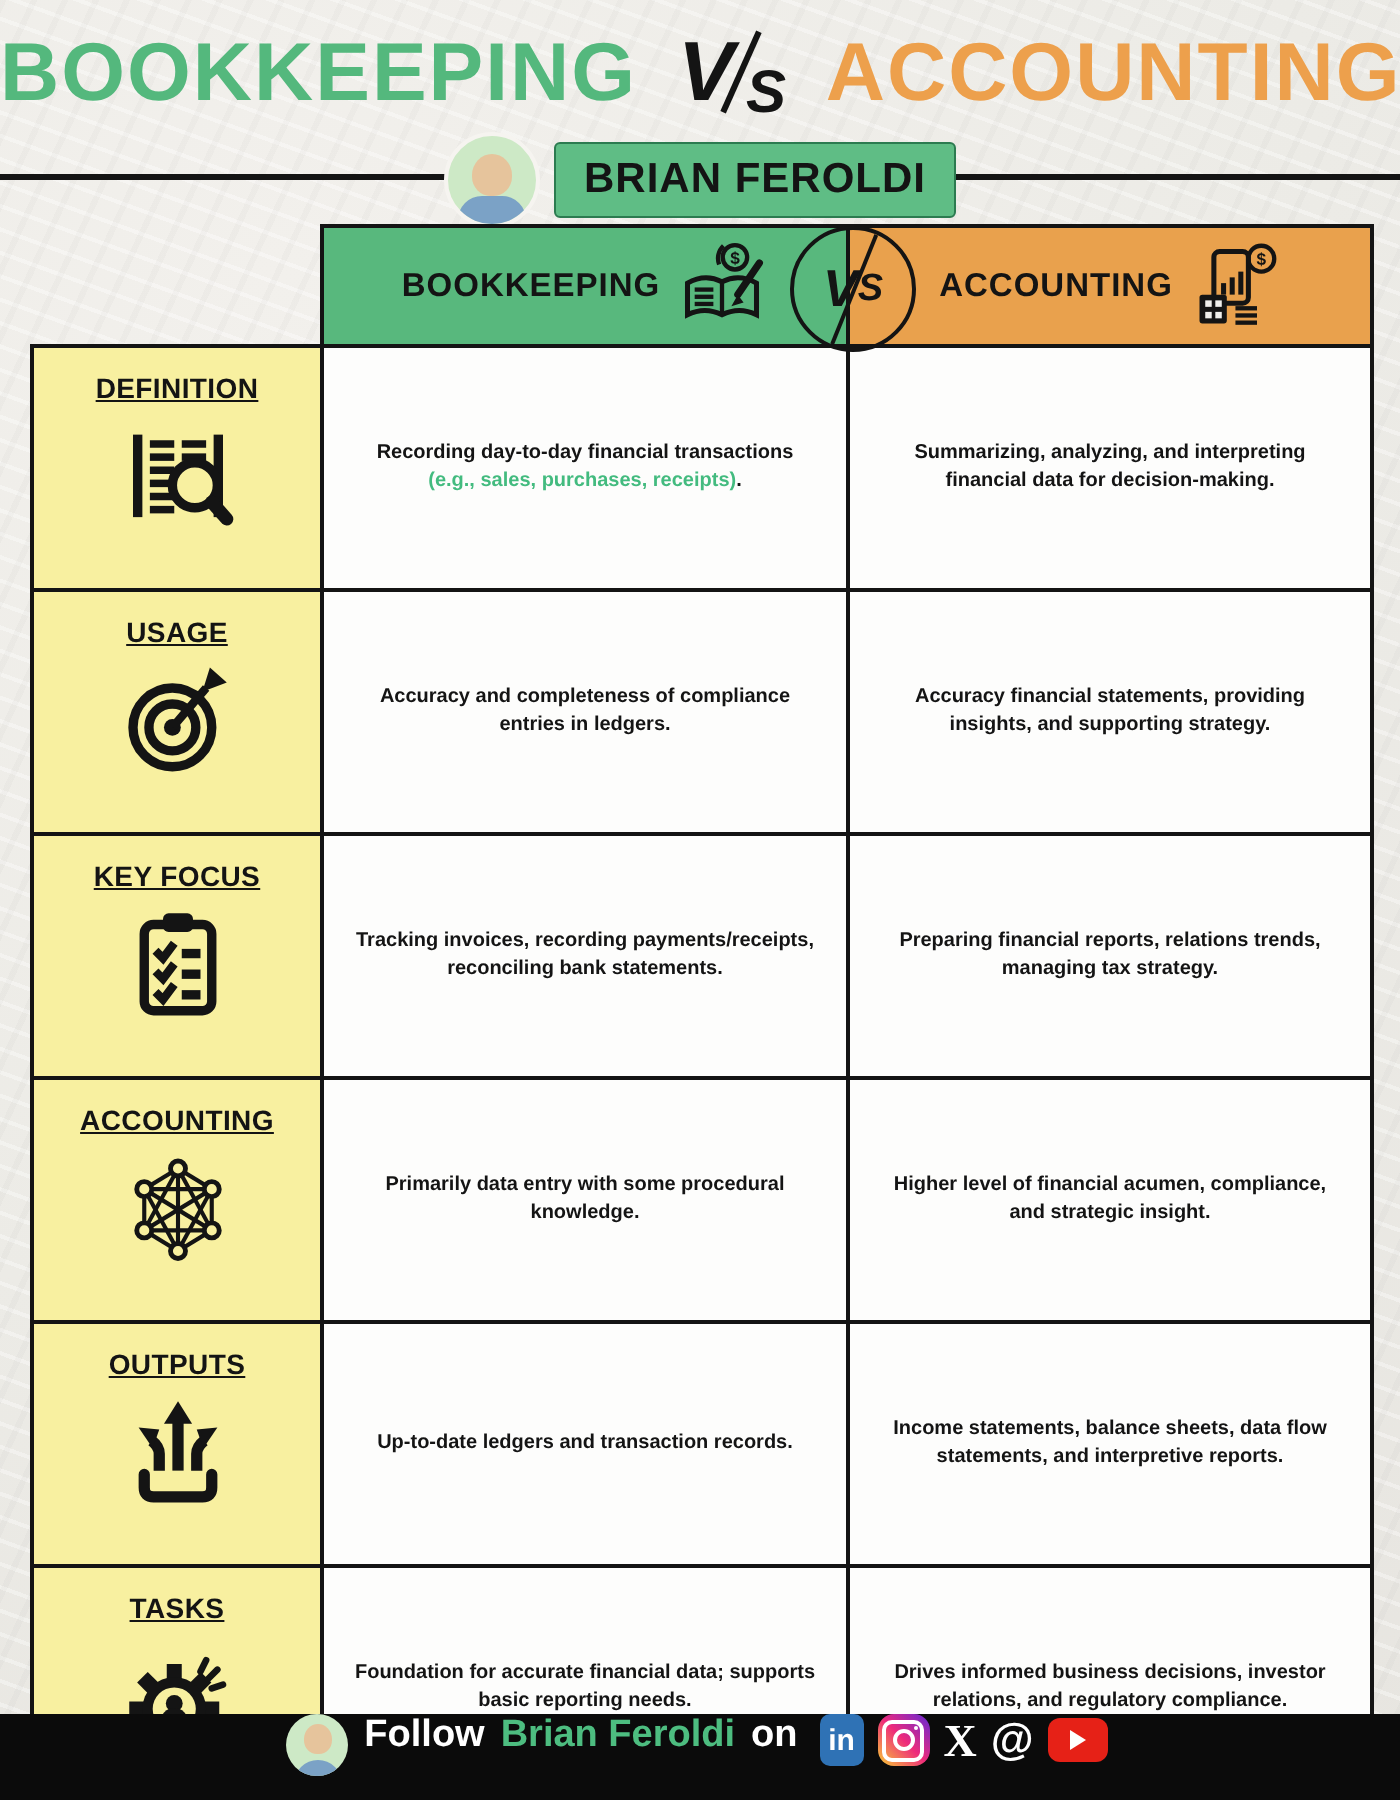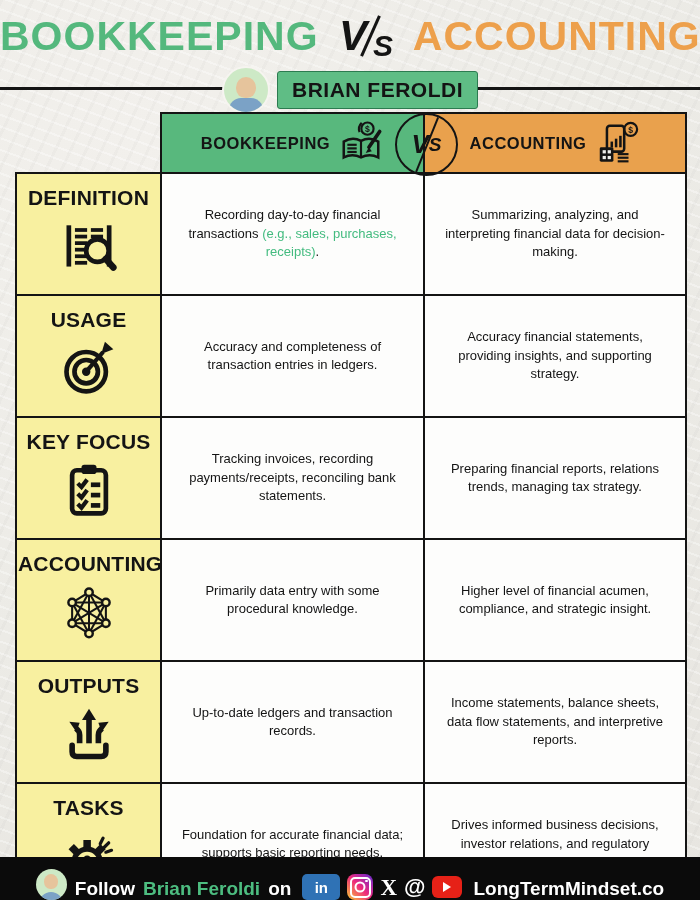--- a/index.html
+++ b/index.html
@@ -55,50 +55,50 @@
   td{border:2.5px solid #141414;}
   td.no-border{border:none;background:transparent;}
   td.hdr{height:56px;text-align:center;vertical-align:middle;}
   td.hdr-book{background:#58b87d;}
   td.hdr-acct{background:#e9a14d;}
   .hdr-inner{display:flex;align-items:center;justify-content:center;gap:8px;}
   .hdr-text{font-weight:bold;font-size:16.5px;letter-spacing:0.5px;color:#141414;}
   td.label-cell{
     background:#f8f0a0;text-align:center;vertical-align:top;padding-top:12px;height:107px;
   }
-  .label-text{font-weight:bold;font-size:21px;color:#141414;margin-bottom:5px;letter-spacing:0.2px;}
+  .label-text{font-weight:bold;font-size:14px;color:#141414;margin-bottom:5px;letter-spacing:0.2px;text-decoration:underline;}
   td.cell{
     background:#fdfdfc;text-align:center;vertical-align:middle;
-    font-weight:normal;font-size:13px;line-height:1.42;color:#141414;padding:6px 15px;
+    font-weight:bold;font-size:10px;line-height:1.42;color:#141414;padding:6px 15px;
   }
   .hl-green{color:#43bb7f;}
 
   .vs-circle{
     position:absolute;left:380px;top:1px;width:59px;height:59px;border-radius:50%;
     border:2px solid #141414;display:flex;align-items:center;justify-content:center;
     font-style:italic;font-weight:bold;color:#141414;overflow:hidden;
   }
   .vs-circle .slash2{position:absolute;left:29px;top:-8px;width:2px;height:76px;background:#141414;transform:rotate(22deg);}
   .vs-circle .v{font-size:26px;position:relative;}
   .vs-circle .s{font-size:19px;vertical-align:-5px;position:relative;}
 
   .row-icon{display:block;margin:2px auto 0;}
 
   
   .footer{
     position:absolute;left:0;bottom:0;width:700px;height:43px;background:#0b0b0b;
-    display:flex;align-items:flex-end;justify-content:center;gap:8px;
+    display:flex;align-items:flex-start;justify-content:center;gap:8px;
   }
   .footer .f-text{color:#ffffff;font-weight:bold;font-size:19px;}
   .footer .f-name{color:#4dbd80;font-weight:bold;font-size:19px;}
   .f-avatar{width:31px;height:31px;border:none;}
   .f-avatar .head{width:14px;height:15px;top:5px;}
   .f-avatar .shirt{width:24px;height:12px;}
   .soc{display:flex;align-items:center;gap:7px;margin:0 3px;}
-  .icon-linkedin{width:38px;height:26px;border-radius:5px;background:#2f72b5;color:#fff;font-weight:bold;font-size:15px;display:flex;align-items:center;justify-content:center;}
+  .icon-linkedin{width:22px;height:26px;border-radius:5px;background:#2f72b5;color:#fff;font-weight:bold;font-size:15px;display:flex;align-items:center;justify-content:center;}
   .icon-instagram{width:26px;height:26px;border-radius:8px;background:linear-gradient(45deg,#f9ce34,#ee2a7b,#6228d7);display:flex;align-items:center;justify-content:center;position:relative;}
   .ig-body{width:17px;height:17px;border:2px solid #fff;border-radius:5px;position:relative;}
   .ig-body::before{content:"";position:absolute;left:50%;top:50%;transform:translate(-50%,-50%);width:7px;height:7px;border:2px solid #fff;border-radius:50%;}
   .ig-body::after{content:"";position:absolute;right:1px;top:1px;width:2.5px;height:2.5px;border-radius:50%;background:#fff;}
   .icon-x{color:#fff;font-weight:bold;font-size:23px;line-height:1;font-family:"Liberation Serif",serif;}
   .icon-threads{color:#fff;font-weight:bold;font-size:22px;line-height:1;}
   .icon-youtube{width:30px;height:22px;border-radius:6px;background:#e62117;display:flex;align-items:center;justify-content:center;}
   .icon-youtube::after{content:"";width:0;height:0;border-top:5px solid transparent;border-bottom:5px solid transparent;border-left:8px solid #fff;}
 </style>
 </head>
@@ -204,21 +204,21 @@
       <td class="label-cell">
         <div class="label-text">USAGE</div>
         <svg class="row-icon" viewBox="0 0 64 64" width="60" height="60">
           <circle cx="29" cy="37" r="21" fill="none" stroke="#141414" stroke-width="5"></circle>
           <circle cx="29" cy="37" r="12.5" fill="none" stroke="#141414" stroke-width="5"></circle>
           <circle cx="29" cy="37" r="4.5" fill="#141414"></circle>
           <line x1="29" y1="37" x2="47" y2="16" stroke="#141414" stroke-width="4.5"></line>
           <path d="M45 18 L49 5 L58 13 Z" fill="#141414"></path>
         </svg>
       </td>
-      <td class="cell">Accuracy and completeness of transaction entries in ledgers.</td>
+      <td class="cell">Accuracy and completeness of compliance entries in ledgers.</td>
       <td class="cell">Accuracy financial statements, providing insights, and supporting strategy.</td>
     </tr>
 
     <tr>
       <td class="label-cell">
         <div class="label-text">KEY FOCUS</div>
         <svg class="row-icon" viewBox="0 0 64 64" width="60" height="60">
           <rect x="14" y="12" width="36" height="46" rx="5" fill="none" stroke="#141414" stroke-width="5"></rect>
           <rect x="24" y="6" width="16" height="10" rx="3" fill="#141414"></rect>
           <path d="M20 26 l4 4 l6 -8" fill="none" stroke="#141414" stroke-width="4.5"></path>
@@ -333,14 +333,13 @@
   <span class="f-text">on</span>
   <span class="soc">
     <span class="icon-linkedin">in</span>
     <span class="icon-instagram">
         <span class="ig-body"></span>
       </span>
     <span class="icon-x">X</span>
     <span class="icon-threads">@</span>
     <span class="icon-youtube"></span>
   </span>
-  <span class="f-text">LongTermMindset.co</span>
 </div>
 
 </body></html>

